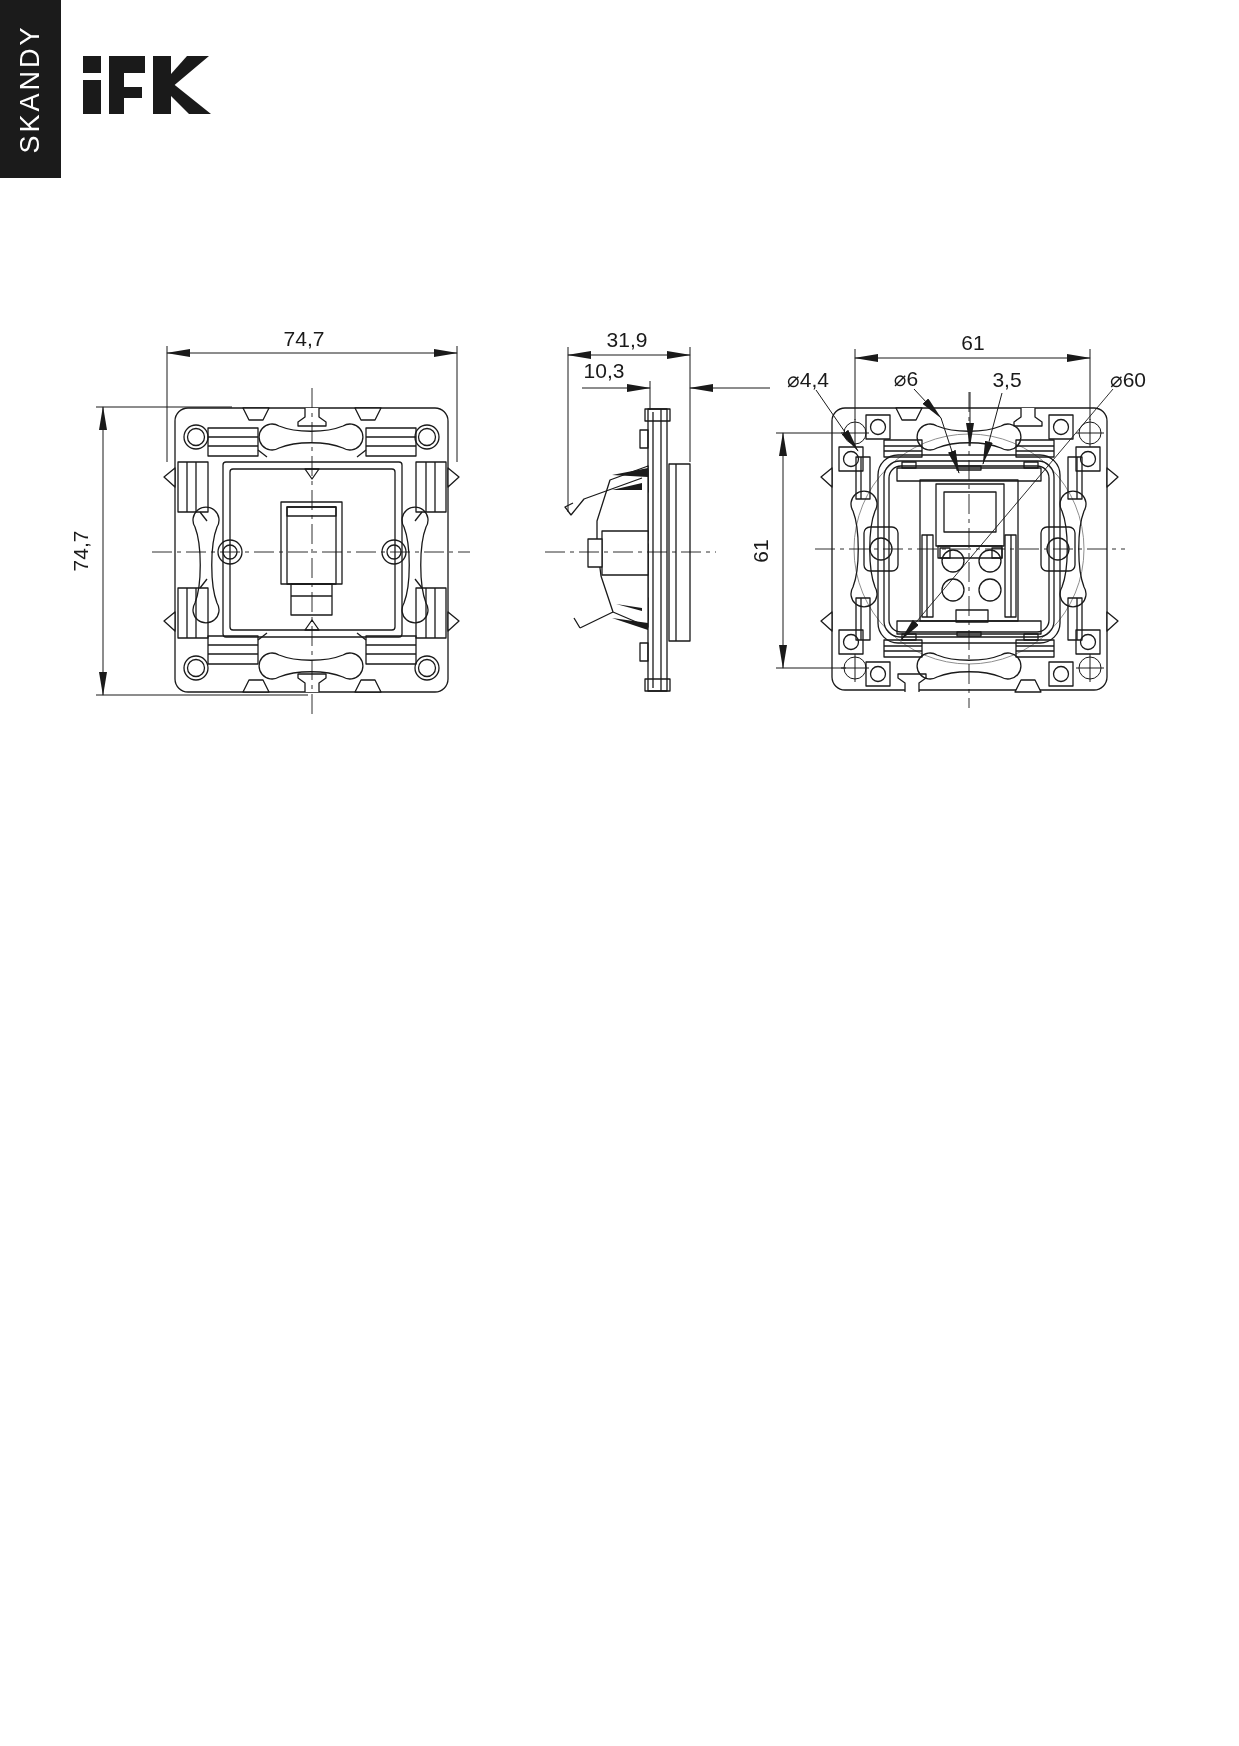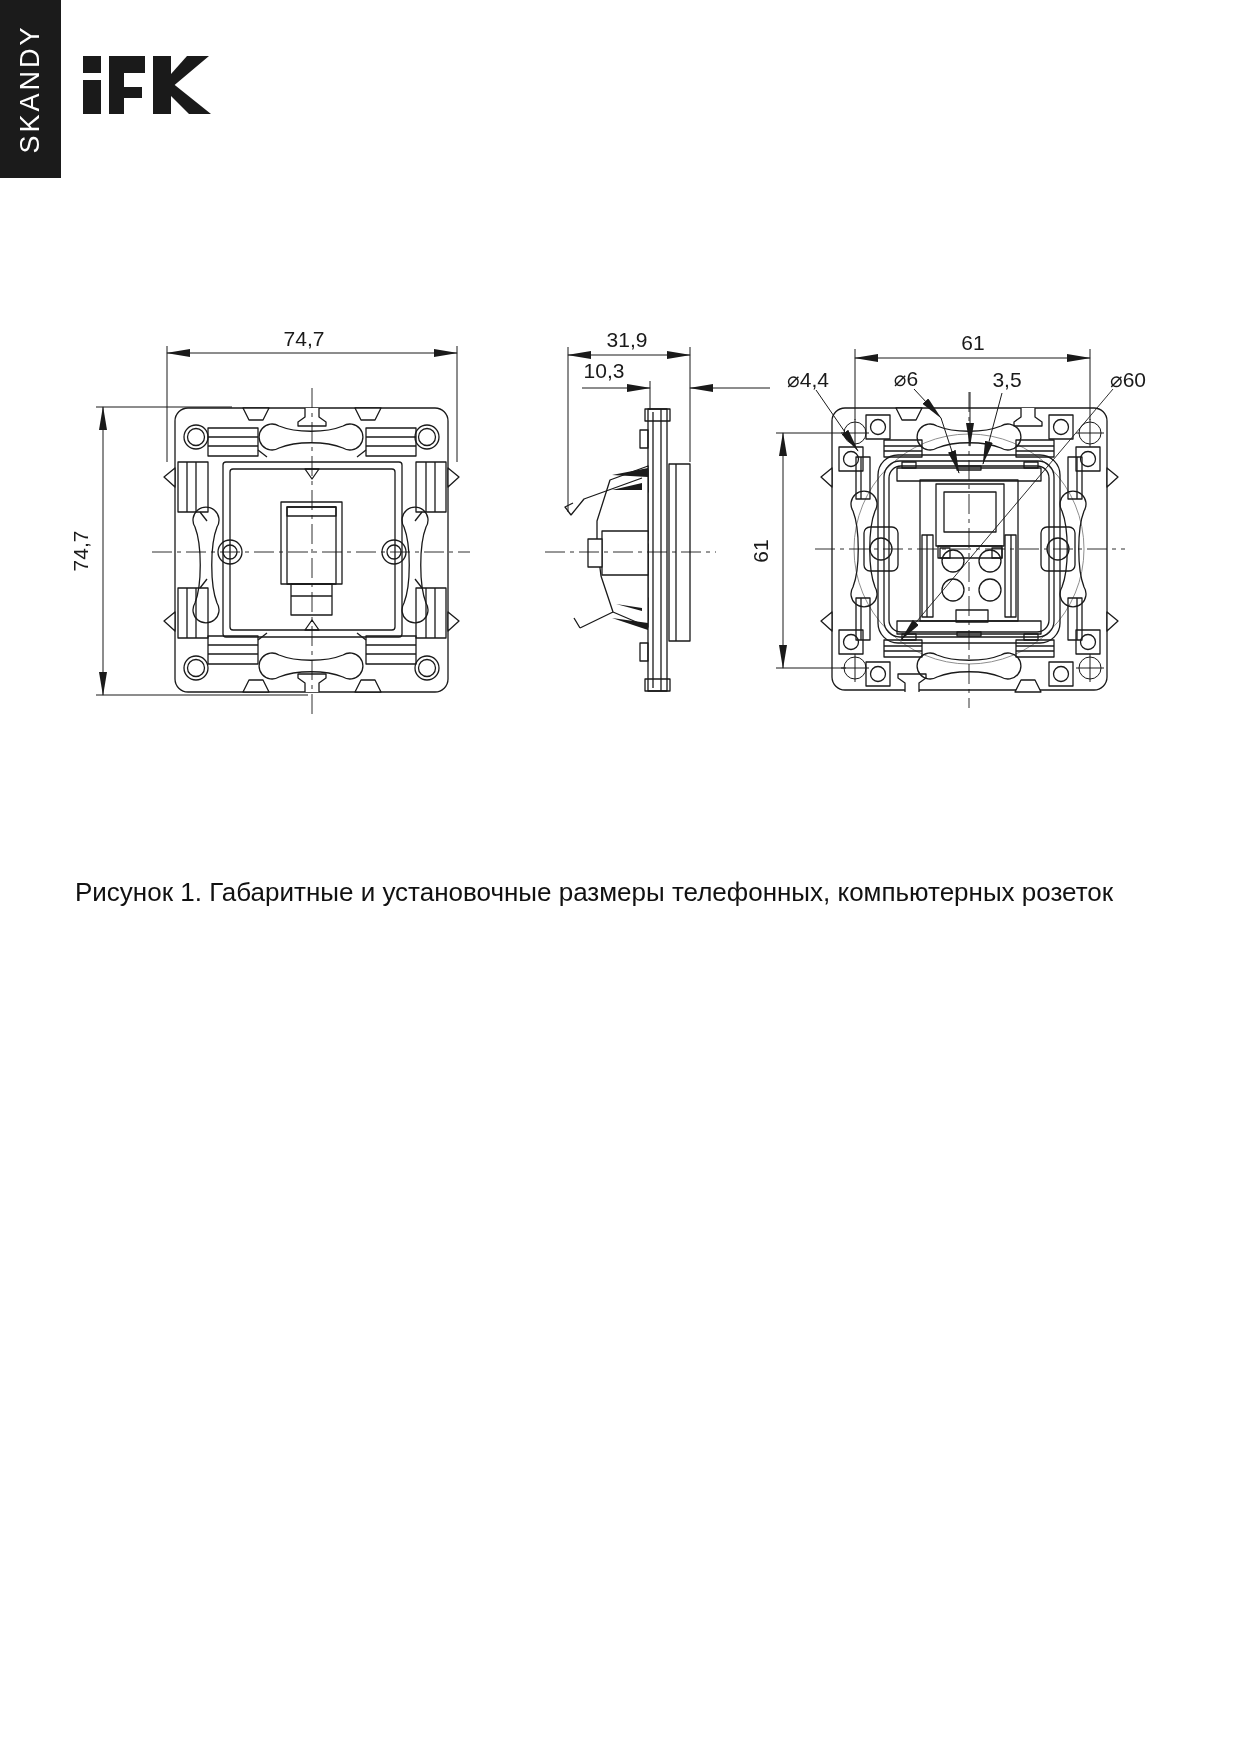--- a/index.html
+++ b/index.html
@@ -349,15 +349,14 @@
         <text class="dimtxt" x="973" y="350" text-anchor="middle">61</text>
         <text class="dimtxt" x="768" y="551" text-anchor="middle" transform="rotate(-90 768 551)">61</text>
         <text class="dimtxt" x="808" y="387" text-anchor="middle">⌀4,4</text>
         <text class="dimtxt" x="906" y="386" text-anchor="middle">⌀6</text>
         <text class="dimtxt" x="1007" y="387" text-anchor="middle">3,5</text>
         <text class="dimtxt" x="1128" y="387" text-anchor="middle">⌀60</text>
       </g>
     </g>
   </svg>
 
-  <div class="caption">Рисунок 1. Габаритные и установочные размеры телефонных, компьютерных розеток</div>
 
 </div>
 
 </body></html>

